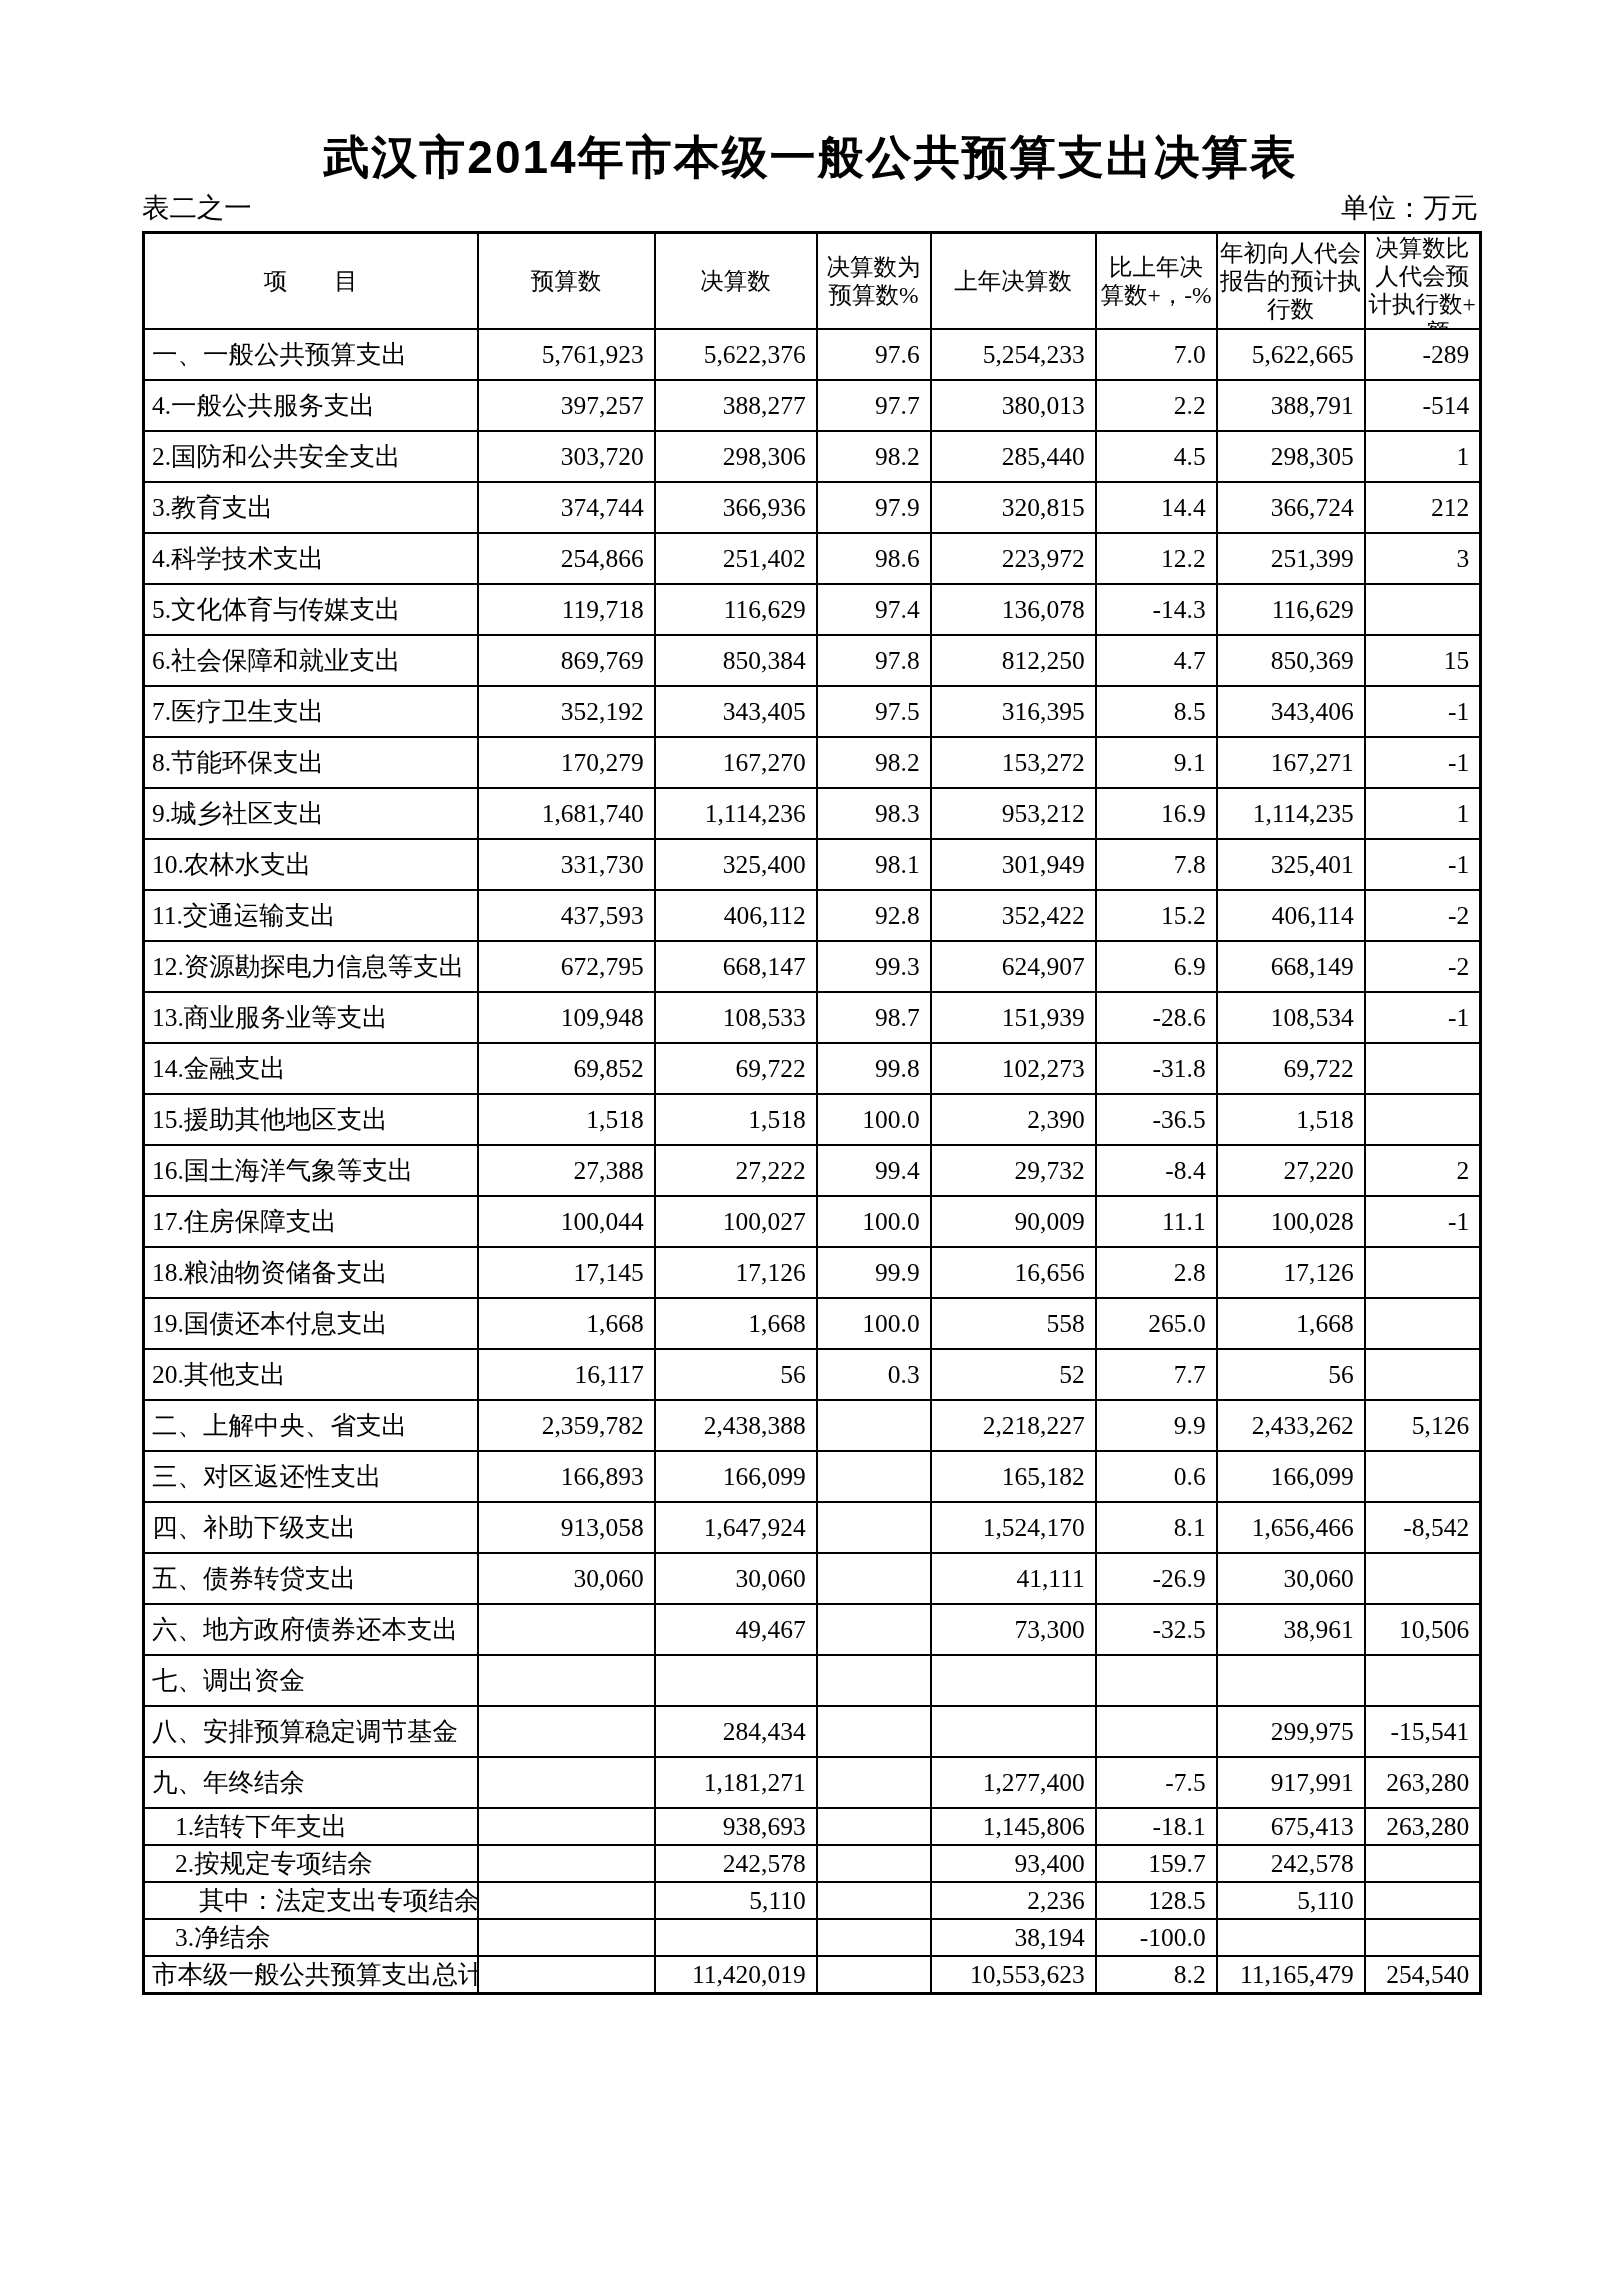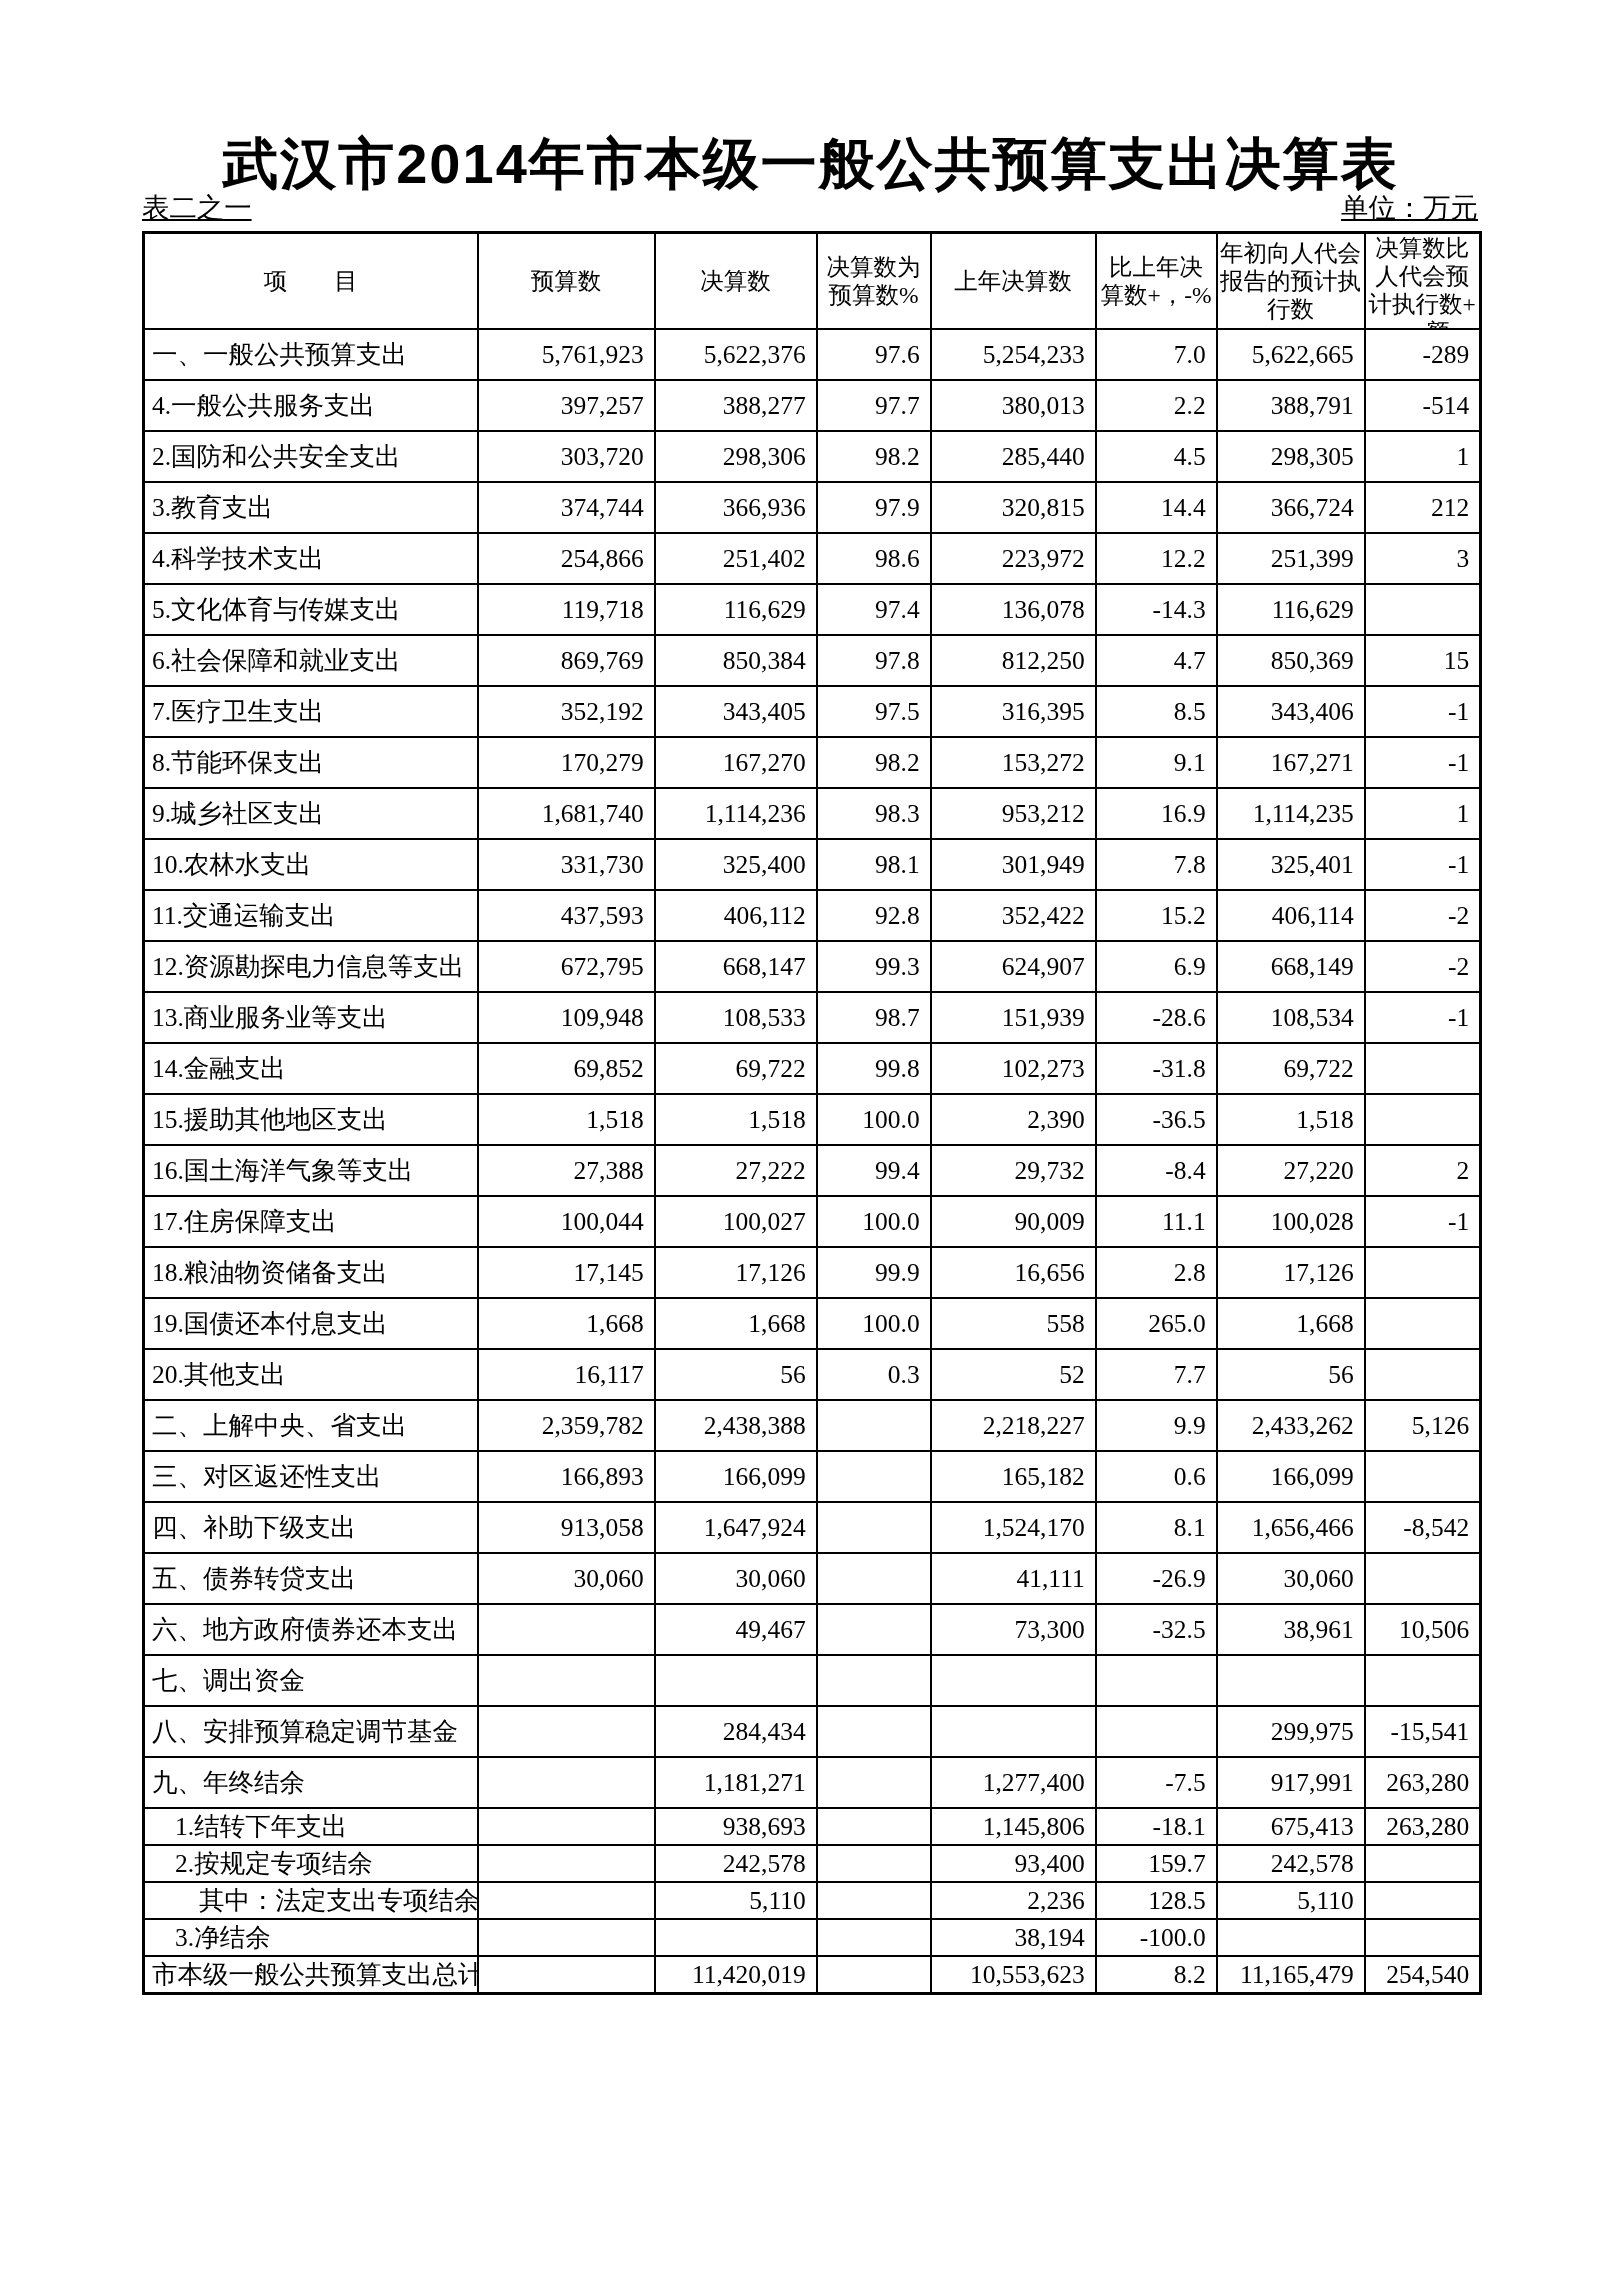--- a/index.html
+++ b/index.html
@@ -7,27 +7,27 @@
     position:relative;
     width:1621px;height:2293px;
     background:#ffffff;color:#000;
     font-family:"Liberation Serif","DejaVu Serif",serif;
     overflow:hidden;
   }
   .title{
     position:absolute;top:127px;left:0;width:100%;
     text-align:center;
     font-family:"Liberation Sans","DejaVu Sans",sans-serif;
-    font-weight:bold;font-size:56px;letter-spacing:2px;
+    font-weight:bold;font-size:46px;letter-spacing:2px;
     white-space:nowrap;
   }
   .subline{
     position:absolute;top:193px;left:142px;width:1336px;
     display:flex;justify-content:space-between;align-items:flex-end;
-    font-size:27.4px;line-height:31px;text-decoration:underline;
+    font-size:27.4px;line-height:31px;
   }
   table.budget{
     position:absolute;top:231px;left:142px;
     width:1336px;
     border-collapse:collapse;table-layout:fixed;
     border:3.9px solid #000;
   }
   .budget th,.budget td{
     border:2px solid #000;
     border-top-width:2.9px;border-bottom-width:2.9px;

